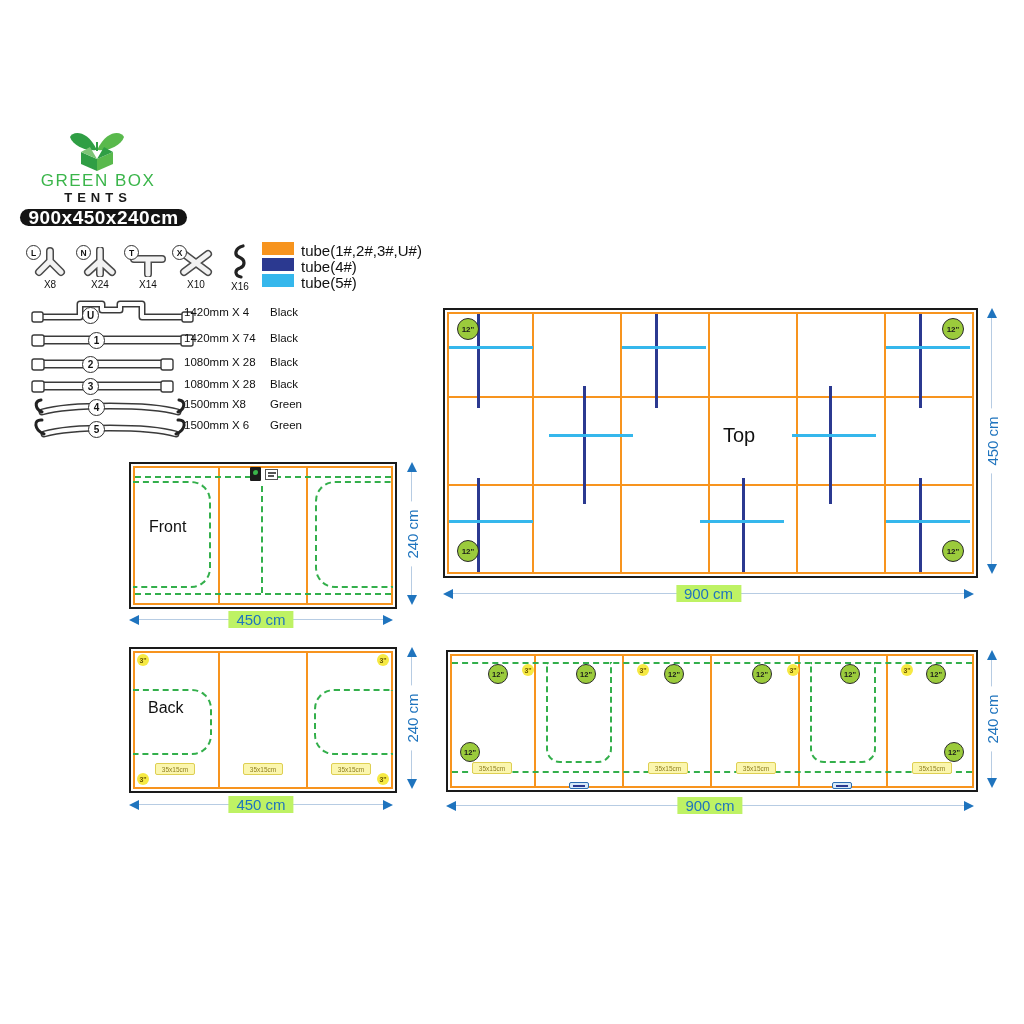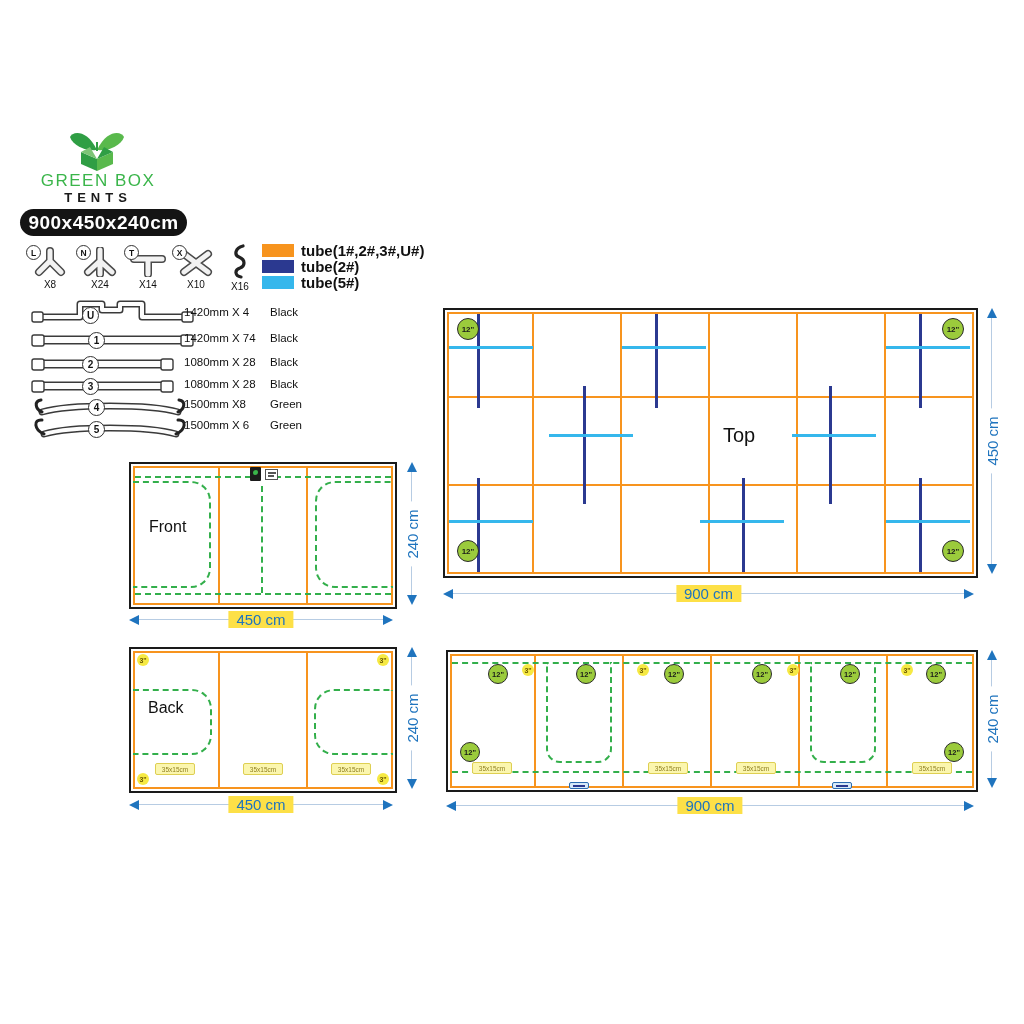--- a/index.html
+++ b/index.html
@@ -6,30 +6,30 @@
   #canvas{position:relative;width:1024px;height:1024px;background:#fff;overflow:hidden;
           font-family:"Liberation Sans",sans-serif;color:#111;
           --orange:#F7941E;--t4:#2B3990;--t5:#35B7EC;--green:#33AF4B;--lime:#9BCB3C;
           --dim:#1F74BE;--dimline:#B7CCE3;--yellow:#F6E943;}
   .abs{position:absolute;}
   
   .brandname{position:absolute;left:33px;top:171px;width:130px;text-align:center;
              font-size:17px;font-weight:normal;letter-spacing:1.5px;color:#3AB54A;}
   .brandtag{position:absolute;left:33px;top:190px;width:130px;text-align:center;
             font-size:13px;font-weight:bold;letter-spacing:5px;color:#1a1a1a;}
-  .sizebadge{position:absolute;left:20px;top:209px;width:167px;height:27px;background:#141414;
+  .sizebadge{position:absolute;left:20px;top:209px;width:167px;height:17px;background:#141414;
              border-radius:14px;color:#fff;font-size:19px;font-weight:bold;
              display:flex;align-items:center;justify-content:center;letter-spacing:.5px;}
   
   .conn{position:absolute;width:48px;text-align:center;}
   .clet{position:absolute;left:0;top:-2px;width:13px;height:13px;border:1.3px solid #333;border-radius:50%;
         font-size:8.5px;font-weight:bold;display:flex;align-items:center;justify-content:center;background:#fff;}
   .connqty{font-size:10px;margin-top:-2px;}
   
-  .leg{position:absolute;left:262px;height:16px;display:flex;align-items:center;font-weight:bold;}
+  .leg{position:absolute;left:262px;height:16px;display:flex;align-items:flex-start;}
   .sw{width:32px;height:13px;display:inline-block;margin-right:7px;}
   .sw1{background:var(--orange);} .sw2{background:var(--t4);} .sw3{background:var(--t5);}
   .legtxt{font-size:15px;}
   
   .trow{position:absolute;left:30px;width:330px;height:26px;}
   .tno{position:absolute;width:15px;height:15px;border-radius:50%;border:1.5px solid #333;background:#fff;
        font-size:10px;font-weight:bold;display:flex;align-items:center;justify-content:center;}
   .tspec{position:absolute;left:154px;top:5px;font-size:11.5px;}
   .tcolor{position:absolute;left:240px;top:5px;font-size:11.5px;}
   
@@ -65,21 +65,21 @@
   
   .dimh{position:absolute;height:12px;}
   .dimh .ln{position:absolute;left:2px;right:2px;top:5px;height:1px;background:var(--dimline);}
   .dimv{position:absolute;width:12px;}
   .dimv .ln{position:absolute;top:2px;bottom:2px;left:5px;width:1px;background:var(--dimline);}
   .ar{position:absolute;width:0;height:0;}
   .ar-l{left:0;top:1px;border-top:5px solid transparent;border-bottom:5px solid transparent;border-right:10px solid var(--dim);}
   .ar-r{right:0;top:1px;border-top:5px solid transparent;border-bottom:5px solid transparent;border-left:10px solid var(--dim);}
   .ar-u{top:0;left:1px;border-left:5px solid transparent;border-right:5px solid transparent;border-bottom:10px solid var(--dim);}
   .ar-d{bottom:0;left:1px;border-left:5px solid transparent;border-right:5px solid transparent;border-top:10px solid var(--dim);}
-  .dimh .lab{position:absolute;left:50%;top:-3px;transform:translateX(-50%);background:#fde047;
+  .dimh .lab{position:absolute;left:50%;top:-3px;transform:translateX(-50%);background:#bef264;
              padding:0 8px;font-size:15px;color:var(--dim);white-space:nowrap;}
   .dimv .lab{position:absolute;left:50%;top:50%;transform:translate(-50%,-50%) ;background:#fff;
              padding:8px 0;font-size:15px;color:var(--dim);writing-mode:vertical-rl;}
   .dimv .lab span{display:inline-block;transform:rotate(180deg);writing-mode:vertical-rl;}
 </style>
 </head>
 <body>
 
 <div id="canvas">
 
@@ -142,21 +142,21 @@
     </svg>
     <div class="connqty">X16</div>
   </div>
 
   <div class="leg" style="top:242px">
     <span class="sw sw1"></span>
     <span class="legtxt">tube(1#,2#,3#,U#)</span>
   </div>
   <div class="leg" style="top:258px">
     <span class="sw sw2"></span>
-    <span class="legtxt">tube(2#)</span>
+    <span class="legtxt">tube(4#)</span>
   </div>
   <div class="leg" style="top:274px">
     <span class="sw sw3"></span>
     <span class="legtxt">tube(5#)</span>
   </div>
 
   <div class="trow" style="top:297px">
     <svg width="165" height="28" viewBox="0 0 165 28">
       <g fill="none" stroke-linejoin="round">
         <path d="M8,20 H50 V7 H72 V13 H90 V7 H112 V20 H157" stroke="#3a3a3a" stroke-width="7"></path>

